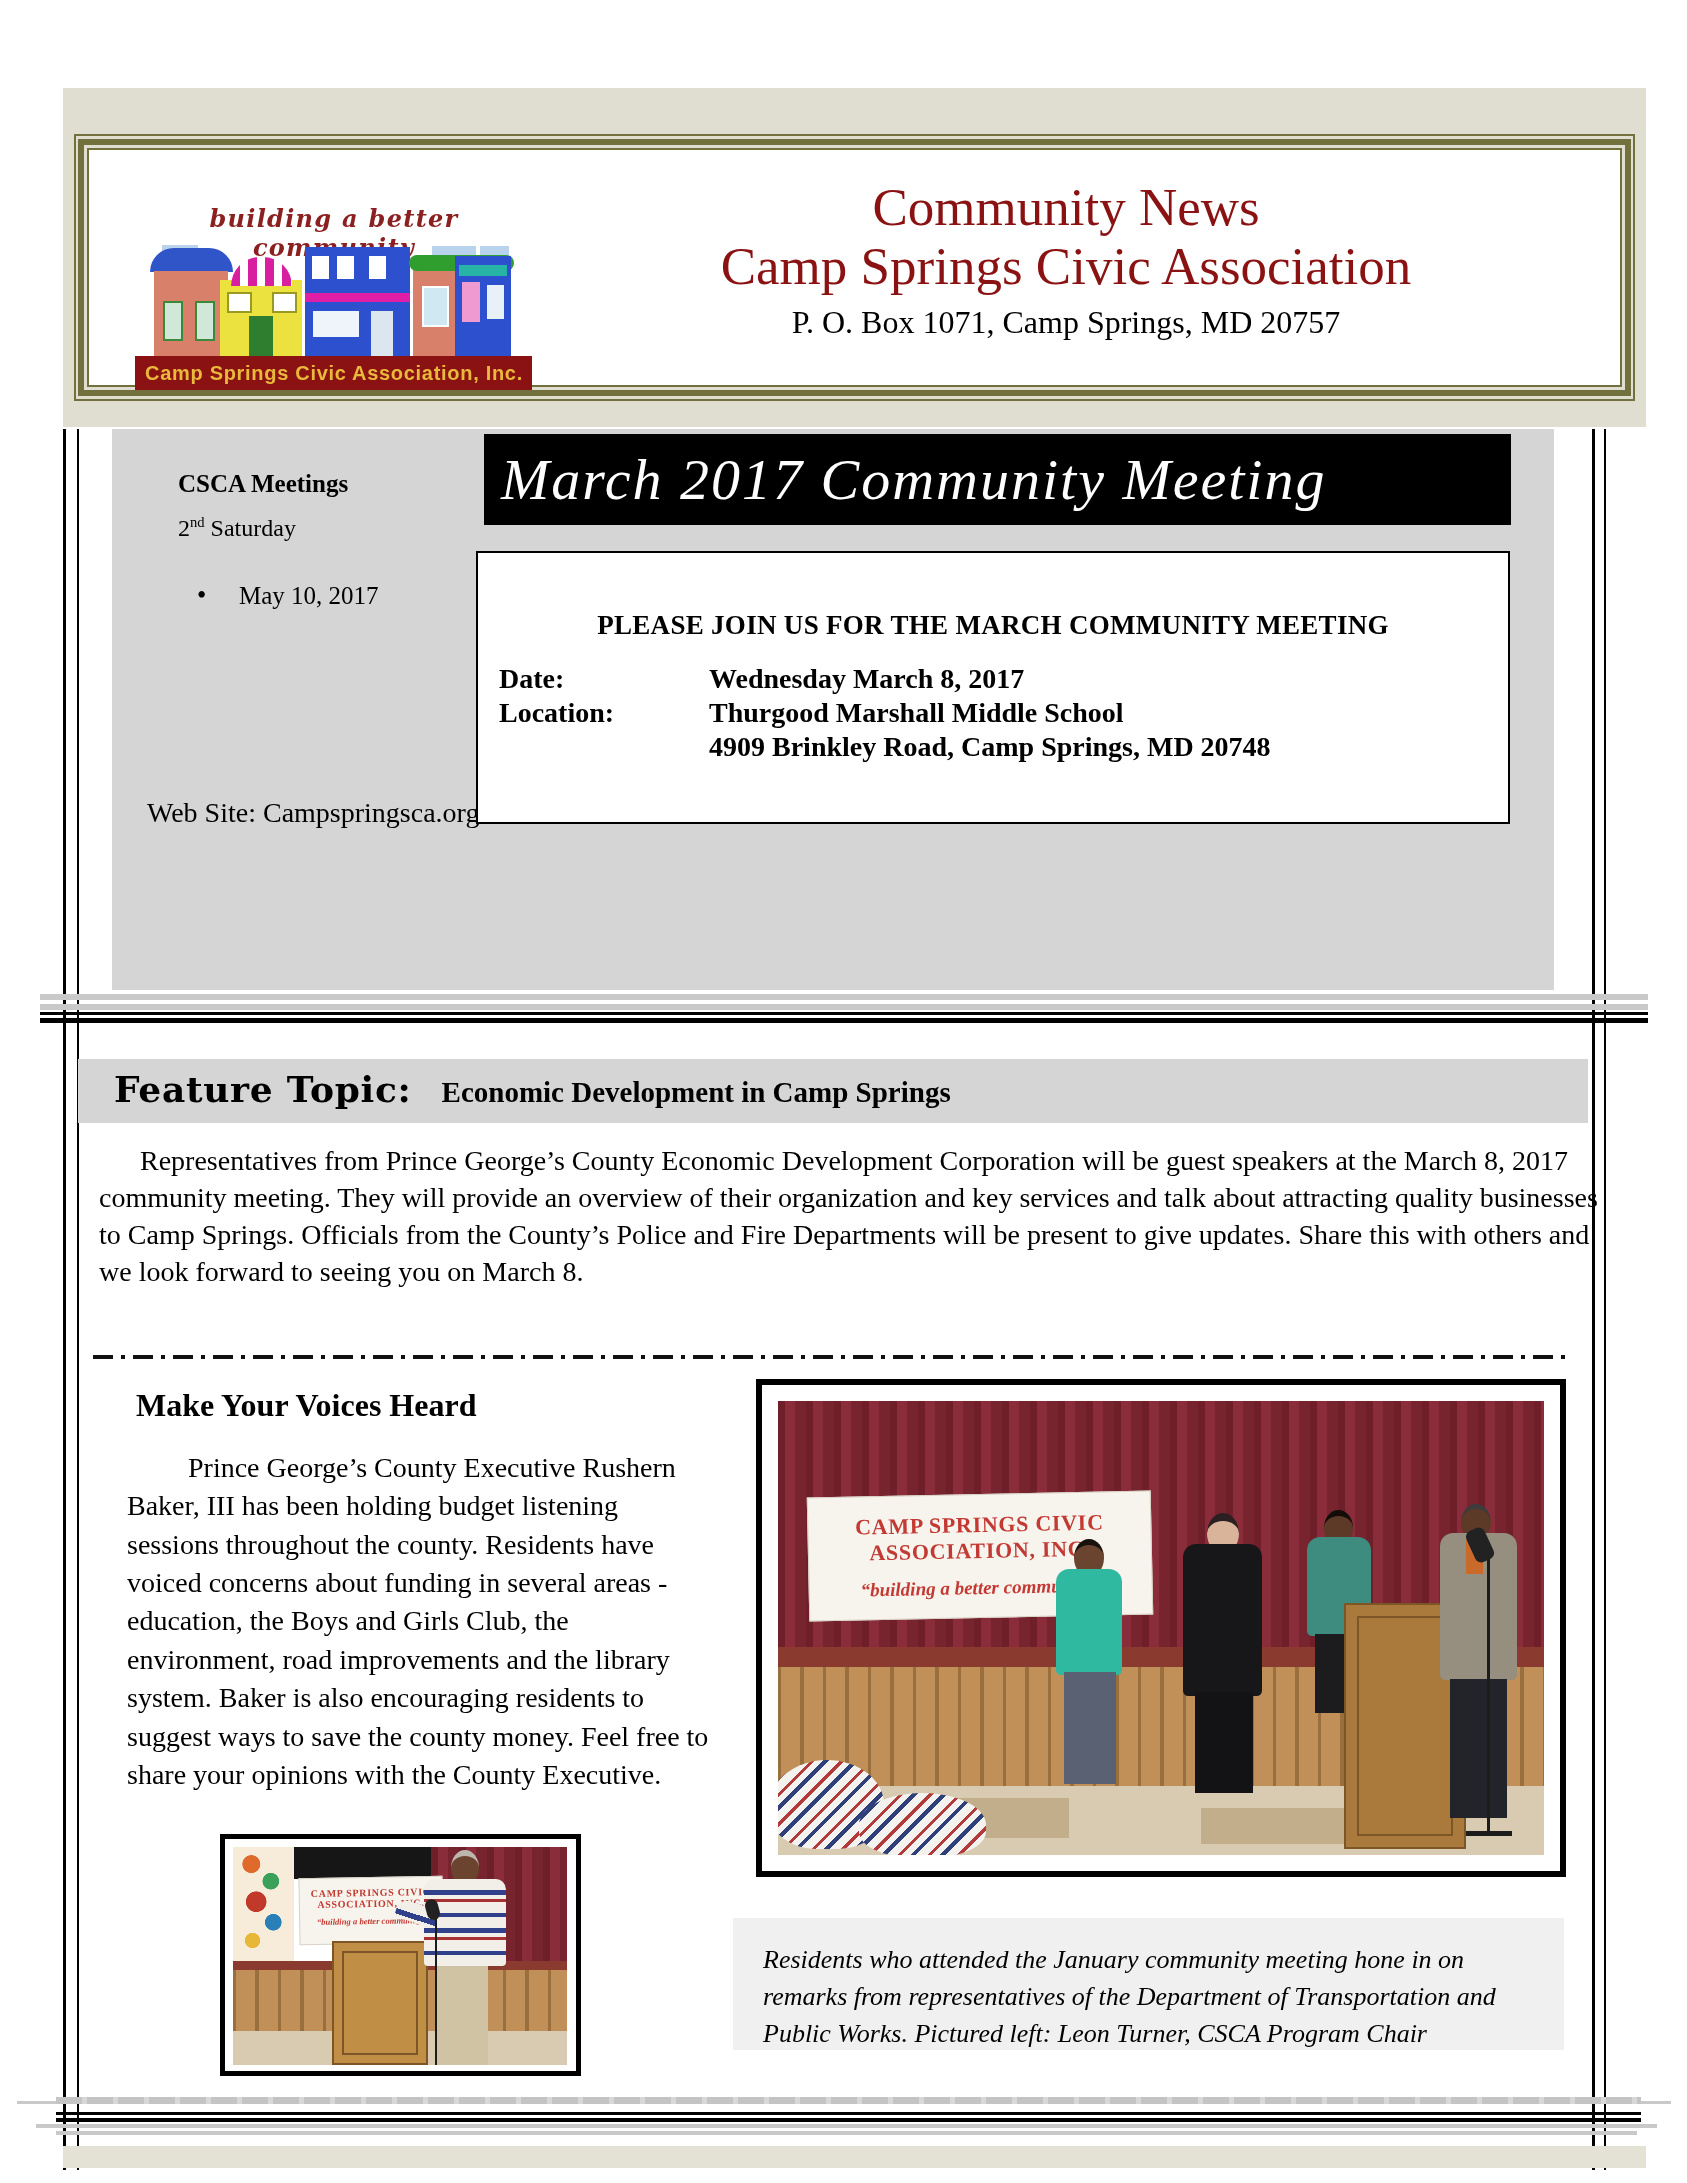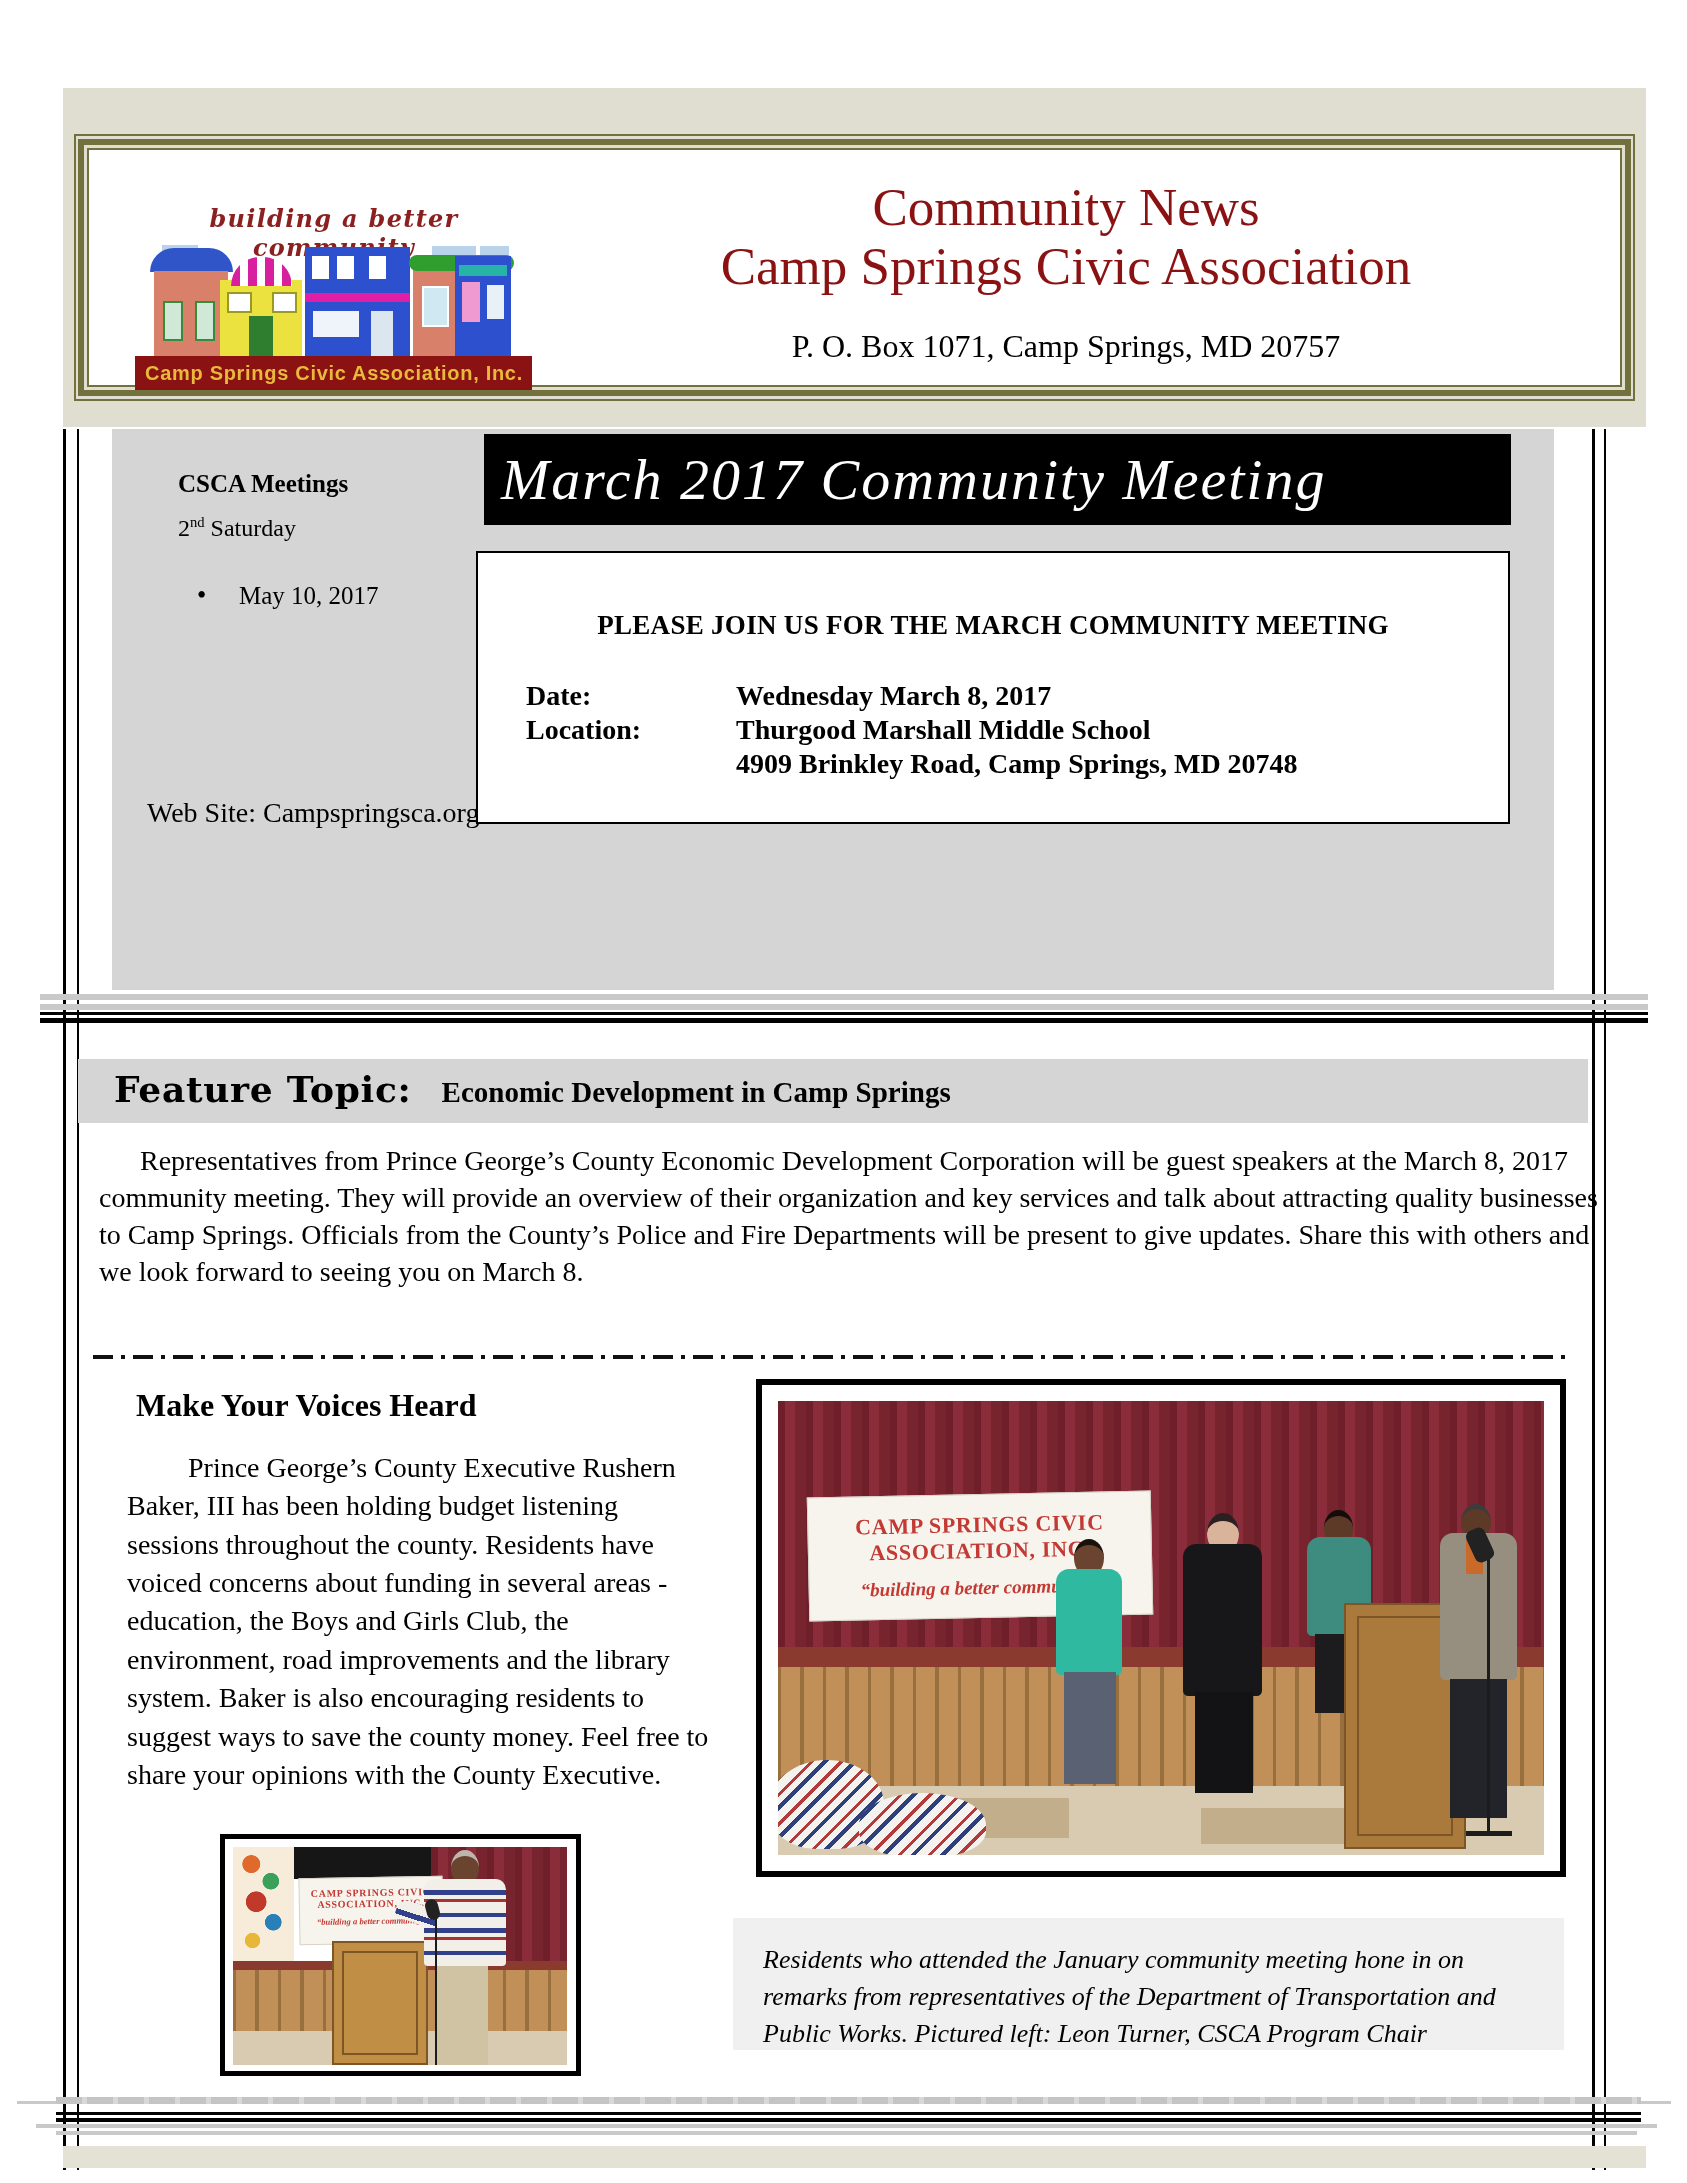--- a/index.html
+++ b/index.html
@@ -18,41 +18,41 @@
                 color:#8B2020;font-style:italic;font-weight:bold;font-size:24px;
                 font-family:"DejaVu Serif",serif;letter-spacing:1.3px;}
   #logo-strip{position:absolute;left:18.5px;right:18.5px;bottom:33px;height:118px;}
   .sky{position:absolute;background:#b9d3ec;}
   .bldg{position:absolute;bottom:0;}
   #logo-banner{position:absolute;left:0;right:0;bottom:0;height:34px;background:#8B1212;
                color:#E9B93C;font-family:"Liberation Sans",sans-serif;font-weight:bold;
                font-size:20px;line-height:34px;text-align:center;letter-spacing:0.7px;}
   #header-titles{flex:1;text-align:center;padding-top:8px;}
   .main-title{color:#8B1212;font-size:53px;line-height:1.12;font-family:"Liberation Serif",serif;}
-  #header-address{color:#000;font-size:32px;margin-top:31px;}
+  #header-address{color:#000;font-size:32px;margin-top:7px;}
 
   
   .vline{position:absolute;top:429px;height:1741px;background:#000;}
 
   
   #gray-panel{position:absolute;left:112px;top:429px;width:1442px;height:561px;background:#D5D5D5;}
   #csca-heading{position:absolute;left:66px;top:41px;font-weight:bold;font-size:25px;}
   #csca-sched{position:absolute;left:66px;top:85px;font-size:24px;}
   #csca-sched sup{font-size:14.6px;}
   #csca-bullet{position:absolute;left:85px;top:151px;font-size:25px;}
   #csca-bullet .bullet-glyph{display:inline-block;width:42px;font-size:26.5px;}
   #csca-website{position:absolute;left:35px;top:368px;font-size:28px;}
 
   #black-banner{position:absolute;left:372px;top:5.3px;width:1027px;height:91px;background:#000;
                 color:#fff;display:flex;align-items:center;padding-left:17px;box-sizing:border-box;
                 font-style:italic;font-size:58px;letter-spacing:2px;font-family:"Liberation Serif",serif;}
   #meeting-box{position:absolute;left:364px;top:122px;width:1034px;height:273px;background:#fff;
                border:2.6px solid #000;box-sizing:border-box;}
   #meeting-invite{text-align:center;font-weight:bold;font-size:27px;margin-top:57px;letter-spacing:0.3px;}
-  #meeting-rows{margin-top:38px;padding-left:48px;}
+  #meeting-rows{margin-top:21px;padding-left:21px;}
   .mrow{display:flex;font-weight:bold;font-size:28px;line-height:34px;}
   .mrow .mlabel{width:210px;flex:0 0 auto;}
   #note-box{position:absolute;left:16.5px;top:410px;width:1428px;height:109px;background:#fff;
             display:flex;align-items:center;padding-left:25px;box-sizing:border-box;font-size:28.4px;}
 
   
   .hbar{position:absolute;}
 
   
   #feature-bar{position:absolute;left:78px;top:1059px;width:1510px;height:64px;background:#D5D5D5;

